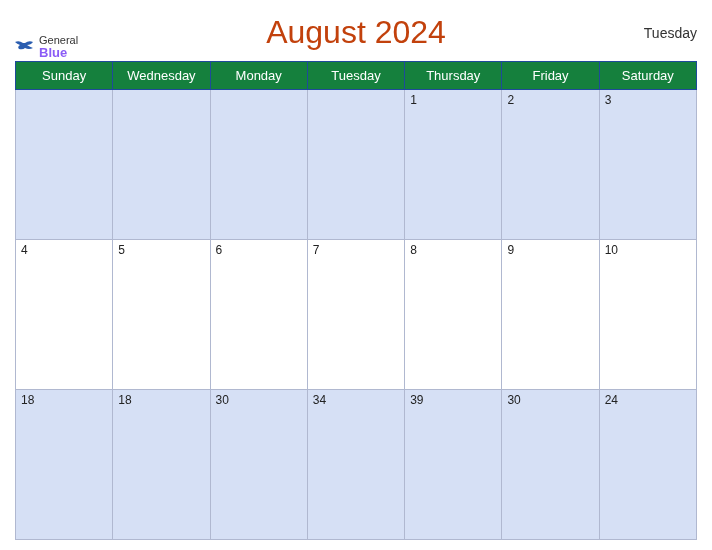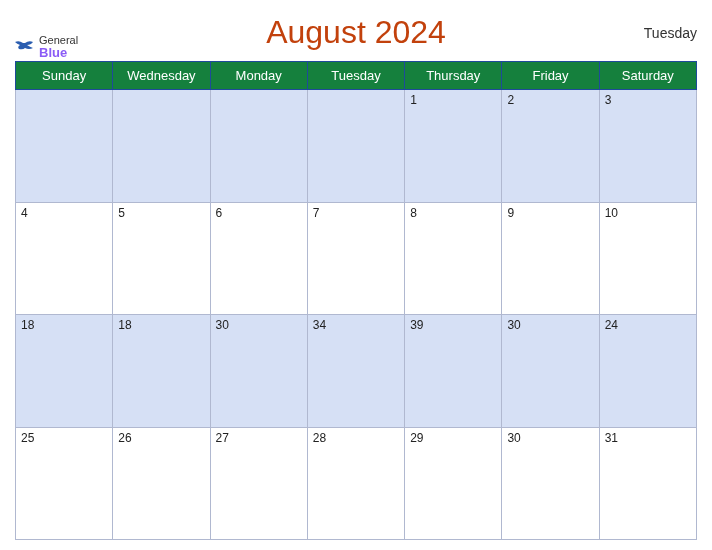--- a/index.html
+++ b/index.html
@@ -203,37 +203,14 @@
         <td>
           <span class="day-number">39</span>
         </td>
         <td>
           <span class="day-number">30</span>
         </td>
         <td>
           <span class="day-number">24</span>
         </td>
       </tr>
-      <tr>
-        <td>
-          <span class="day-number">25</span>
-        </td>
-        <td>
-          <span class="day-number">26</span>
-        </td>
-        <td>
-          <span class="day-number">27</span>
-        </td>
-        <td>
-          <span class="day-number">28</span>
-        </td>
-        <td>
-          <span class="day-number">29</span>
-        </td>
-        <td>
-          <span class="day-number">30</span>
-        </td>
-        <td>
-          <span class="day-number">31</span>
-        </td>
-      </tr>
     </tbody>
 </table>
 
 </body></html>

